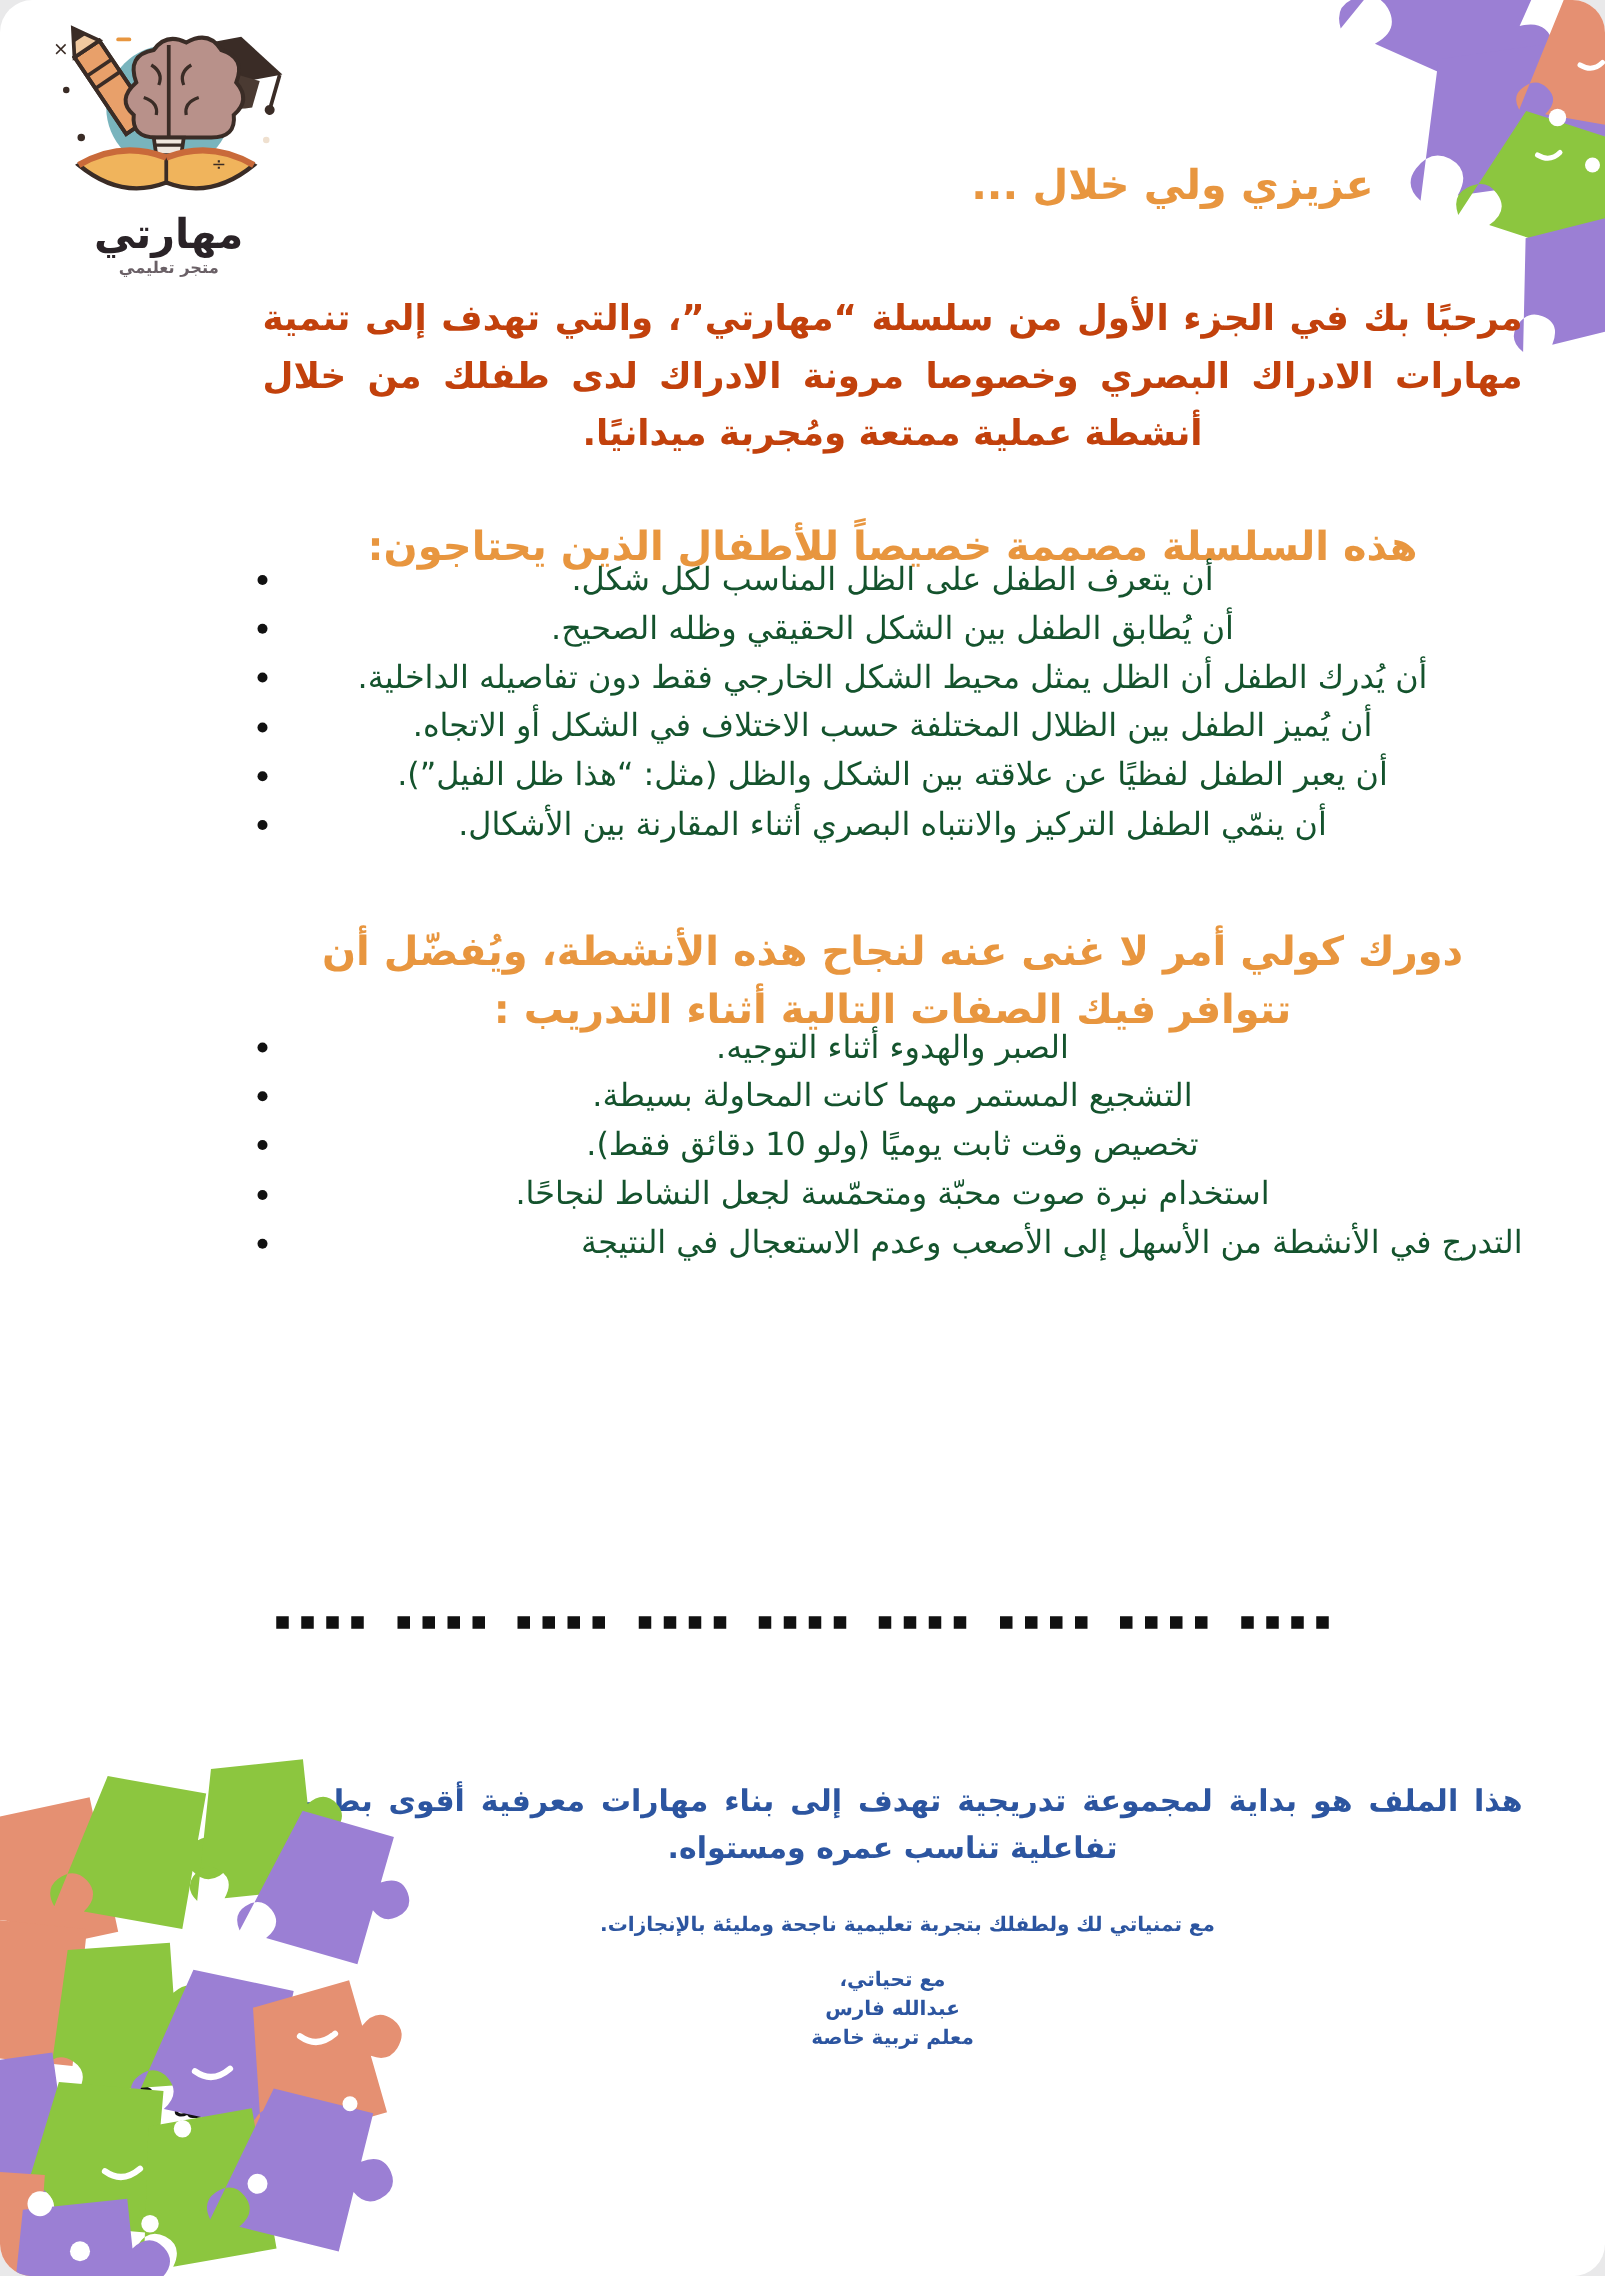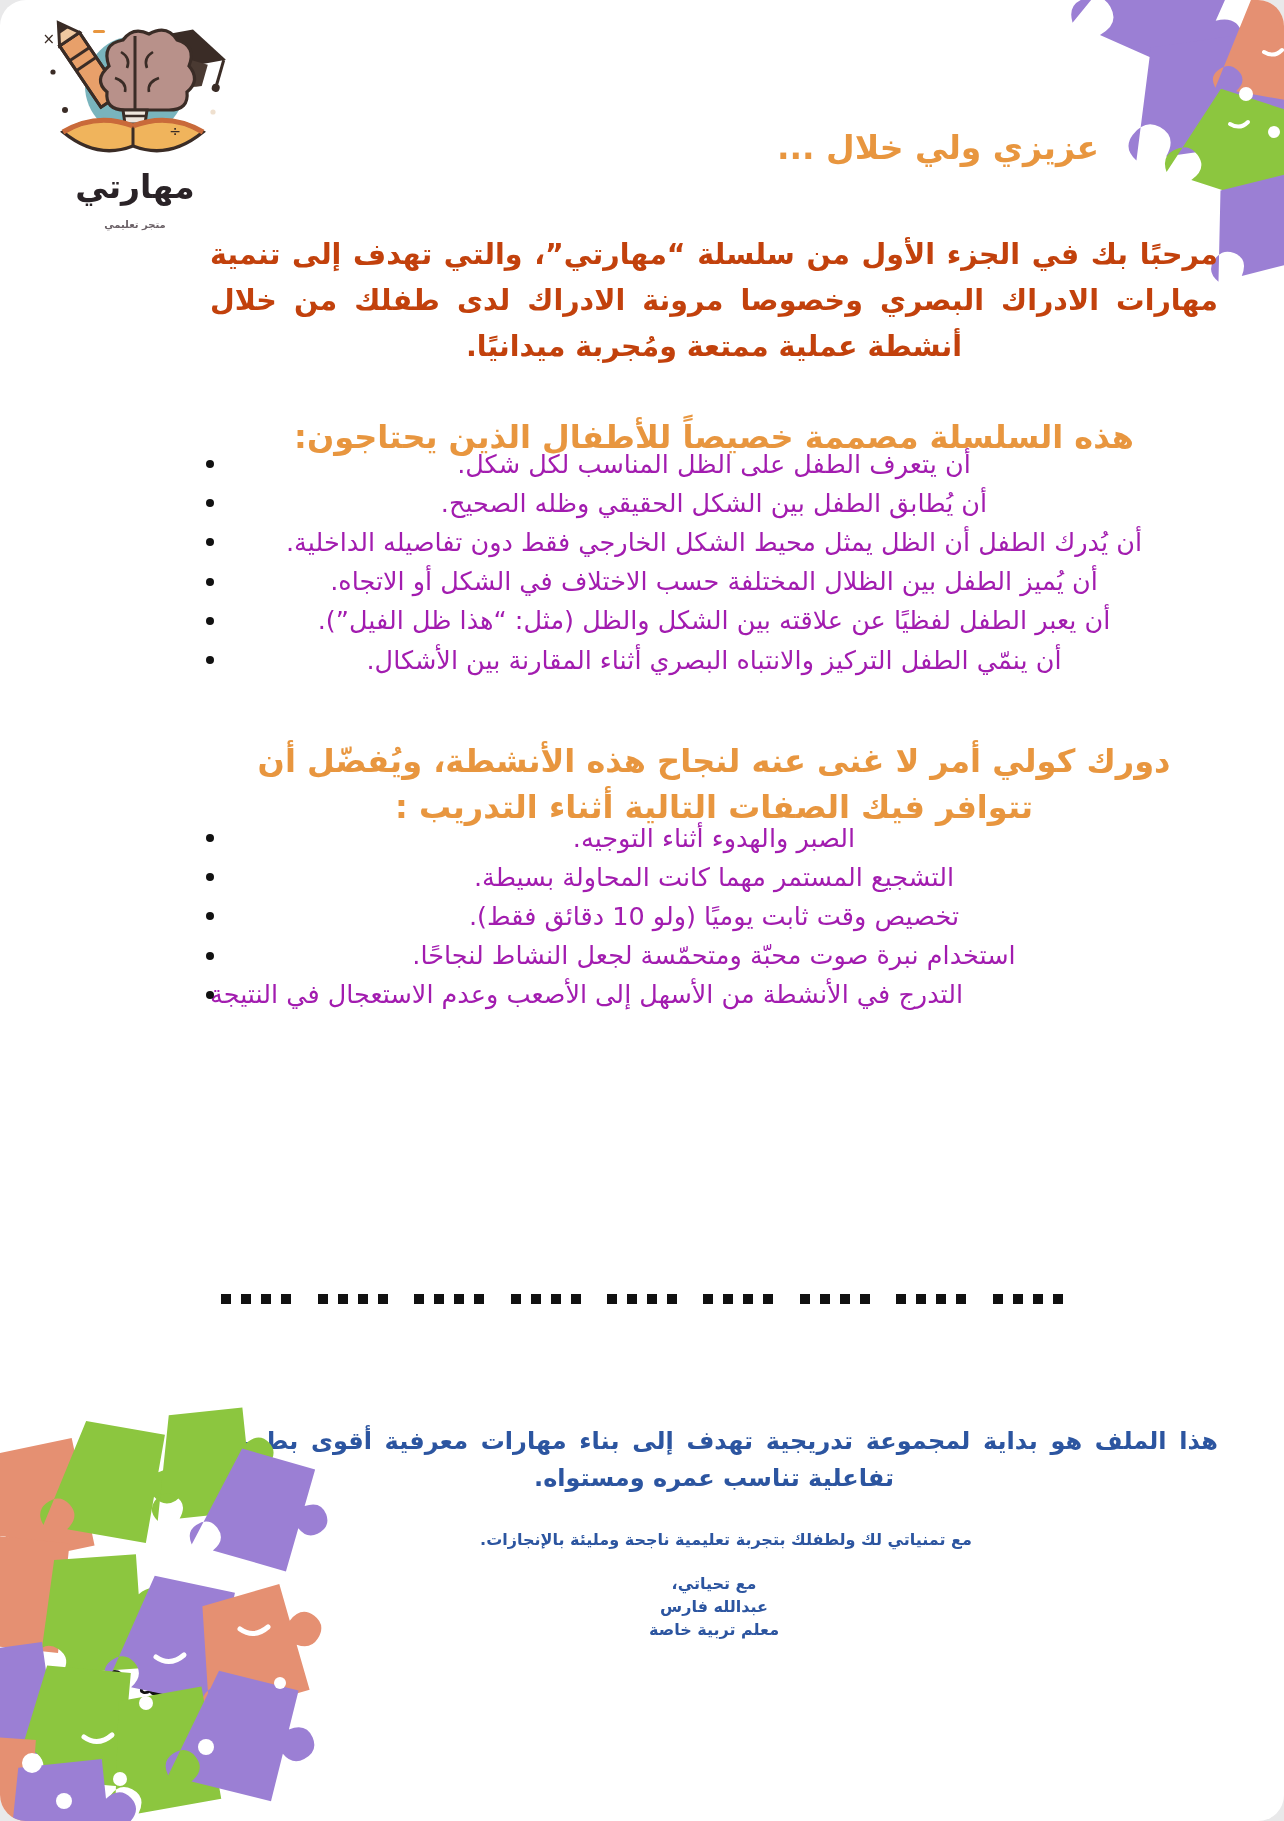--- a/index.html
+++ b/index.html
@@ -45,24 +45,24 @@
   #logo-word {
     font-family:"DejaVu Sans", sans-serif;
     font-weight:700;
     font-size:33px;
     color:#2a2327;
     letter-spacing:0px;
     line-height:1;
     margin-top:-4px;
   }
   #logo-sub {
-    font-size:10px;
+    font-size:13px;
     color:#6a6066;
     font-weight:600;
-    margin-top:16px;
+    margin-top:4px;
     letter-spacing:1px;
   }
 
   .h-orange {
     color:#e8963f;
     font-weight:700;
     text-align:center;
     line-height:1.45;
     margin-top:36px;
   }
@@ -107,37 +107,37 @@
   }
 
   #list-2 {
     position:absolute;
     top:818px; right:66px; width:1008px;
   }
 
   ul.bullets { list-style:none; }
   ul.bullets li {
     font-size:25.5px;
-    color:#a21caf;
+    color:#14532d;
     line-height:1.42;
     padding:1.5px 0;
     position:relative;
     text-align:center;
     font-weight:400;
   }
   ul.bullets li .txt { display:inline-block; }
   ul.bullets li .dot {
     position:absolute;
     left:-4px;
     top:16px;
     width:8px; height:8px;
     background:#111111;
     border-radius:50%;
   }
-  ul.bullets li.wide { text-align:left; }
+  ul.bullets li.wide { text-align:right; }
 
   #divider {
     position:absolute;
     top:1282px; left:0; right:0;
     text-align:center;
     font-size:30px;
     letter-spacing:6px;
     color:#111;
     font-weight:700;
     line-height:1;

